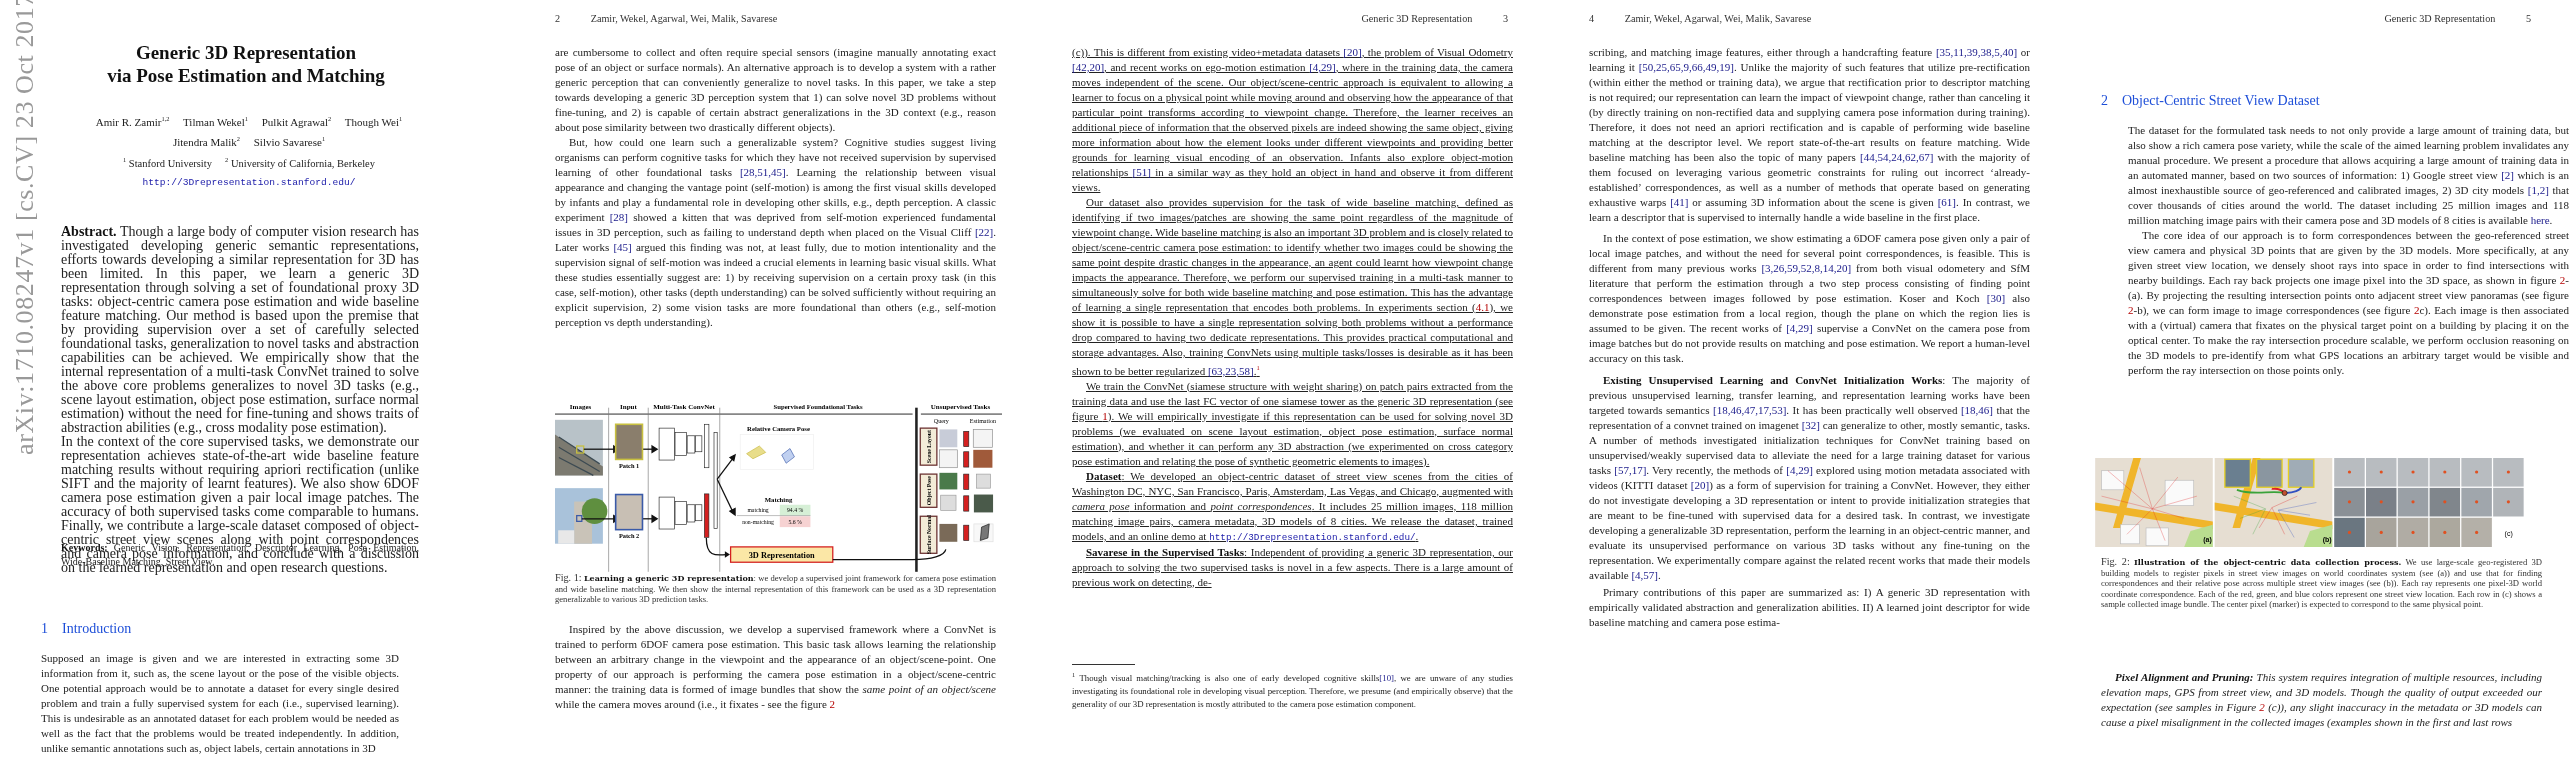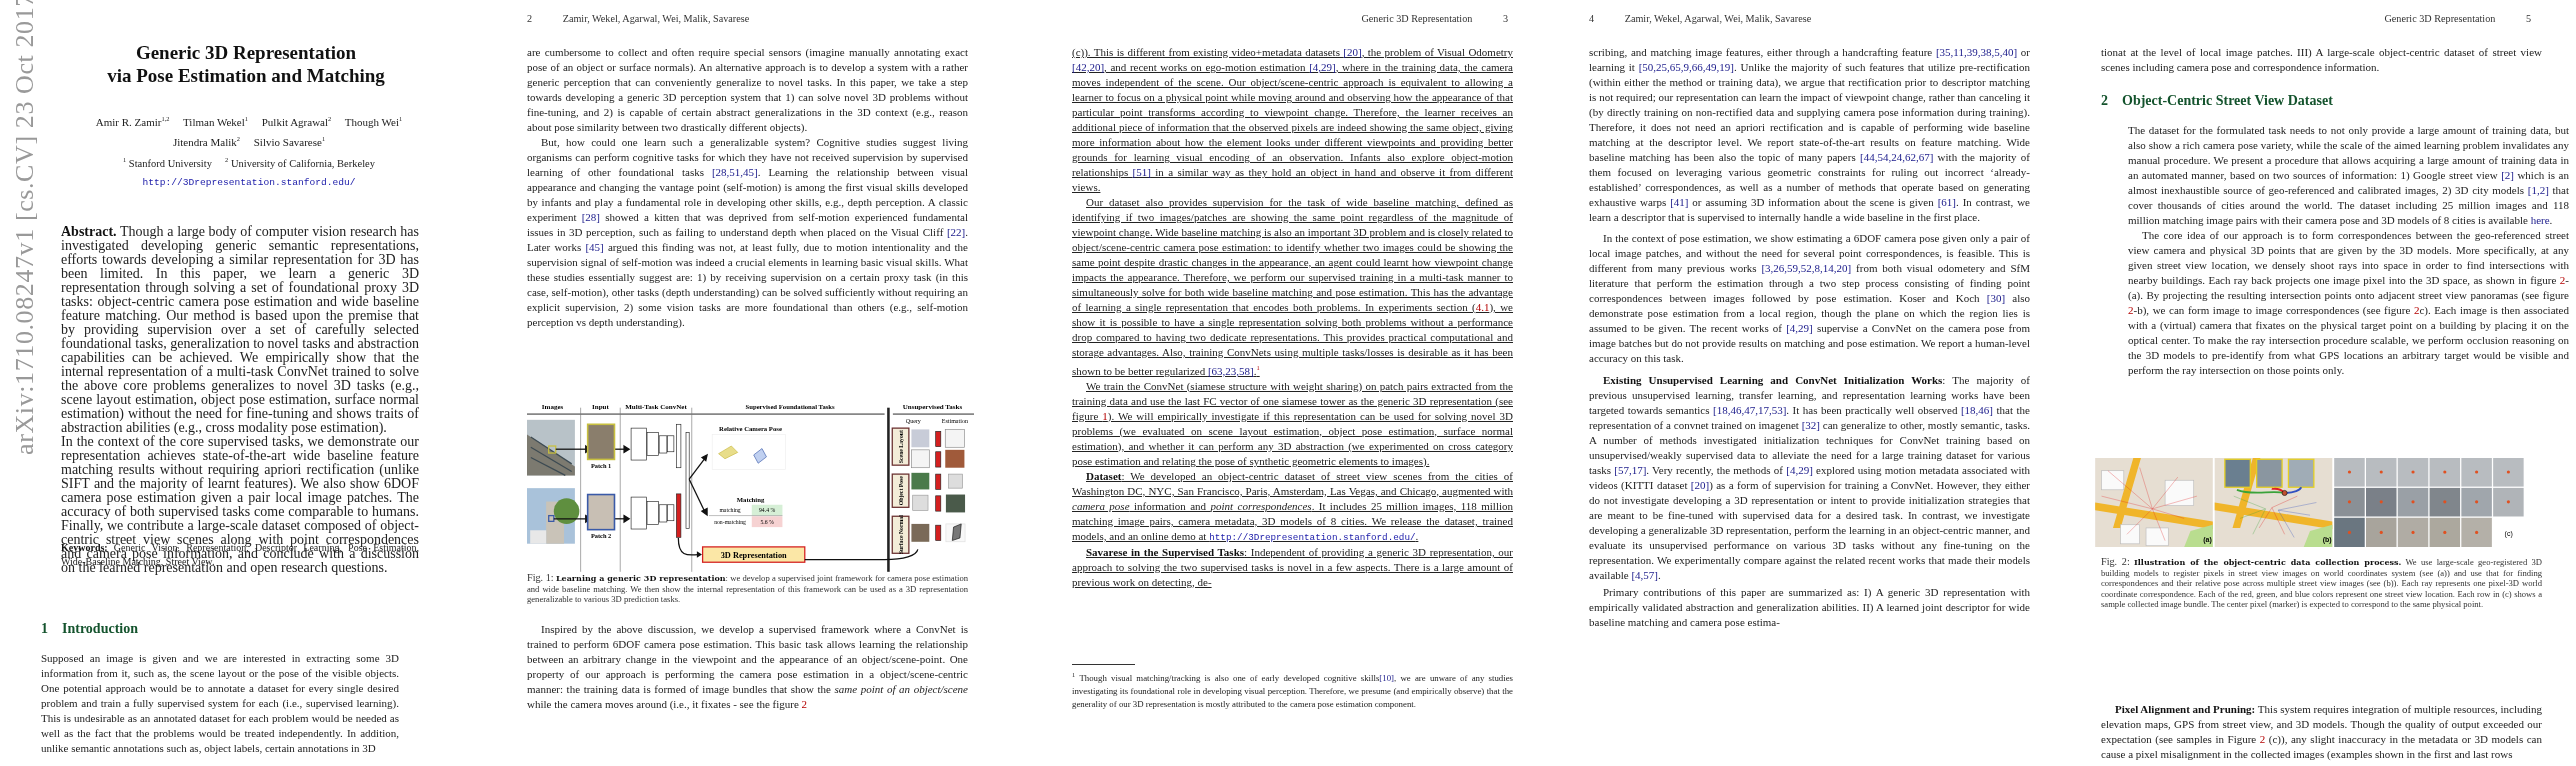--- a/index.html
+++ b/index.html
@@ -1,38 +1,38 @@
 <!DOCTYPE html>
 <html style="font-size:10.2px"><head>
 <meta charset="utf-8">
 <style>
   html, body { margin:0; padding:0; background:#fff; }
   body { width:2576px; height:766px; position:relative; overflow:hidden;
          font-family:"Liberation Serif","DejaVu Serif",serif; color:#222; }
   .page { position:absolute; top:0; height:766px; width:515px; background:#fff; }
-  .p1 { left:0; } .p2 { left:487px; } .p3 { left:1030px; } .p4 { left:1546px; } .p5 { left:2061px; }
+  .p1 { left:0; } .p2 { left:515px; } .p3 { left:1030px; } .p4 { left:1546px; } .p5 { left:2061px; }
   .col { position:absolute; text-align:justify; font-size:11px; line-height:15px; }
   .p1 .col { left:33px; width:358px; }
   .p2 .col { left:40px; width:441px; }
   .p3 .col { left:42px; width:441px; }
   .p4 .col { left:43px; width:441px; }
   .p5 .col { left:40px; width:441px; }
   .runhead { position:absolute; top:12.8px; font-size:10.2px; color:#333; }
   .stamp { position:absolute; left:6.4px; top:25.5px; width:38px; height:396px; }
   .stamp span { position:absolute; left:50%; top:50%; transform:translate(-50%,-50%) rotate(-90deg);
      white-space:nowrap; font-size:26px; color:#999; letter-spacing:0.6px; }
   .title { position:absolute; left:64px; width:364px; top:41px; text-align:center;
      font-size:19px; line-height:23px; font-weight:bold; color:#111; }
   .authors { position:absolute; left:51px; width:396px; top:110px; text-align:center; font-size:11px; line-height:18px; }
   .affil { position:absolute; left:51px; width:396px; top:156px; text-align:center; font-size:10.5px; }
   .url { font-family:"Liberation Mono","DejaVu Sans Mono",monospace; color:#1a1aa8; font-size:9.6px; }
   .urlline { position:absolute; left:51px; width:396px; top:176px; text-align:center; }
   .abstract { position:absolute; left:61px; width:358px; top:225px; font-size:14px; line-height:14px; text-align:justify; }
   .kw { position:absolute; left:61px; width:358px; top:541px; font-size:10px; line-height:14px; }
-  .sec { position:absolute; font-size:14px; font-weight:bold; color:#14532d; }
+  .sec { position:absolute; font-size:14px; font-weight:normal; color:#1d4ed8; }
   b { color:#111; }
   sup { font-size:6.4px; }
   .ref { color:#1a1a8a; }
   .redref { color:#b40000; }
   .indent { text-indent:14px; display:block; }
   .fig1 { position:absolute; left:106px; top:396px; width:434px; height:176px; }
   .cap { position:absolute; font-size:8.6px; line-height:10.5px; text-align:justify; color:#333; }
   .cap b { font-family:"DejaVu Serif",serif; font-size:8px; }
   .fn { position:absolute; font-size:8.8px; line-height:12.8px; text-align:justify; }
   .fnrule { position:absolute; width:63px; border-top:0.6px solid #333; }
@@ -241,21 +241,20 @@
     <span class="indent" style="margin-top:6.4px"><span>In the context of pose estimation, we show estimating a 6DOF camera pose given only a pair of local image patches, and without the need for several point correspondences, is feasible. This is different from many previous works </span><span class="ref">[3,26,59,52,8,14,20]</span><span> from both visual odometery and SfM literature that perform the estimation through a two step process consisting of finding point correspondences between images followed by pose estimation. Koser and Koch </span><span class="ref">[30]</span><span> also demonstrate pose estimation from a local region, though the plane on which the region lies is assumed to be given. The recent works of </span><span class="ref">[4,29]</span><span> supervise a ConvNet on the camera pose from image batches but do not provide results on matching and pose estimation. We report a human-level accuracy on this task.</span></span>
     <span class="indent" style="margin-top:6.4px"><b>Existing Unsupervised Learning and ConvNet Initialization Works</b><span>: The majority of previous unsupervised learning, transfer learning, and representation learning works have been targeted towards semantics </span><span class="ref">[18,46,47,17,53]</span><span>. It has been practically well observed </span><span class="ref">[18,46]</span><span> that the representation of a convnet trained on imagenet </span><span class="ref">[32]</span><span> can generalize to other, mostly semantic, tasks. A number of methods investigated initialization techniques for ConvNet training based on unsupervised/weakly supervised data to alleviate the need for a large training dataset for various tasks </span><span class="ref">[57,17]</span><span>. Very recently, the methods of </span><span class="ref">[4,29]</span><span> explored using motion metadata associated with videos (KITTI dataset </span><span class="ref">[20]</span><span>) as a form of supervision for training a ConvNet. However, they either do not investigate developing a 3D representation or intent to provide initialization strategies that are meant to be fine-tuned with supervised data for a desired task. In contrast, we investigate developing a generalizable 3D representation, perform the learning in an object-centric manner, and evaluate its unsupervised performance on various 3D tasks without any fine-tuning on the representation. We experimentally compare against the related recent works that made their models available </span><span class="ref">[4,57]</span>.</span>
     <span class="indent" style="margin-top:2px">Primary contributions of this paper are summarized as: I) A generic 3D representation with empirically validated abstraction and generalization abilities. II) A learned joint descriptor for wide baseline matching and camera pose estima-</span>
   </div>
 </div>
 
 <div class="page p5">
   <div class="runhead" style="right:45px;">
     <span>Generic 3D Representation</span>   <span>5</span>
   </div>
-  <div class="col" style="top:45px;">tionat at the level of local image patches. III) A large-scale object-centric dataset of street view scenes including camera pose and correspondence information.</div>
   <div class="sec" style="left:40px; top:93px;">
     <span>2</span> <span>Object-Centric Street View Dataset</span>
   </div>
   <div class="col" style="top:123px;margin-left:27px;">
     <span><span>The dataset for the formulated task needs to not only provide a large amount of training data, but also show a rich camera pose variety, while the scale of the aimed learning problem invalidates any manual procedure. We present a procedure that allows acquiring a large amount of training data in an automated manner, based on two sources of information: 1) Google street view </span><span class="ref">[2]</span><span> which is an almost inexhaustible source of geo-referenced and calibrated images, 2) 3D city models </span><span class="ref">[1,2]</span><span> that cover thousands of cities around the world. The dataset including 25 million images and 118 million matching image pairs with their camera pose and 3D models of 8 cities is available </span><a class="ref">here</a>.</span>
     <span class="indent"><span>The core idea of our approach is to form correspondences between the geo-referenced street view camera and physical 3D points that are given by the 3D models. More specifically, at any given street view location, we densely shoot rays into space in order to find intersections with nearby buildings. Each ray back projects one image pixel into the 3D space, as shown in figure </span><span class="redref">2</span><span>-(a). By projecting the resulting intersection points onto adjacent street view panoramas (see figure </span><span class="redref">2</span><span>-b), we can form image to image correspondences (see figure </span><span class="redref">2</span><span>c). Each image is then associated with a (virtual) camera that fixates on the physical target point on a building by placing it on the optical center. To make the ray intersection procedure scalable, we perform occlusion reasoning on the 3D models to pre-identify from what GPS locations an arbitrary target would be visible and perform the ray intersection on those points only.</span></span>
   </div>
 
   <div class="fig2" style="top:458px;">
     <svg width="441" height="89" viewBox="0 0 690 140">
@@ -350,17 +349,17 @@
             <circle cx="174" cy="117" r="2.5"></circle>
             <circle cx="224" cy="117" r="2.5"></circle>
         </g>
         <text x="268" y="122" font-size="11" font-family="Liberation Sans, sans-serif">(c)</text>
       </g>
     </svg>
   </div>
   <div class="cap" style="left:40px; top:557px; width:441px;">
     <span style="font-size:10.2px">Fig. 2:</span> <b>Illustration of the object-centric data collection process.</b><span> We use large-scale geo-registered 3D building models to register pixels in street view images on world coordinates system (see (a)) and use that for finding correspondences and their relative pose across multiple street view images (see (b)). Each ray represents one pixel-3D world coordinate correspondence. Each of the red, green, and blue colors represent one street view location. Each row in (c) shows a sample collected image bundle. The center pixel (marker) is expected to correspond to the same physical point.</span>
   </div>
-  <div class="col" style="top:702px;">
+  <div class="col" style="top:670px;font-style:italic;">
     <span class="indent"><b>Pixel Alignment and Pruning:</b><span> This system requires integration of multiple resources, including elevation maps, GPS from street view, and 3D models. Though the quality of output exceeded our expectation (see samples in Figure </span><span class="redref">2</span><span> (c)), any slight inaccuracy in the metadata or 3D models can cause a pixel misalignment in the collected images (examples shown in the first and last rows</span></span>
   </div>
 </div>
 
 
 </body></html>

